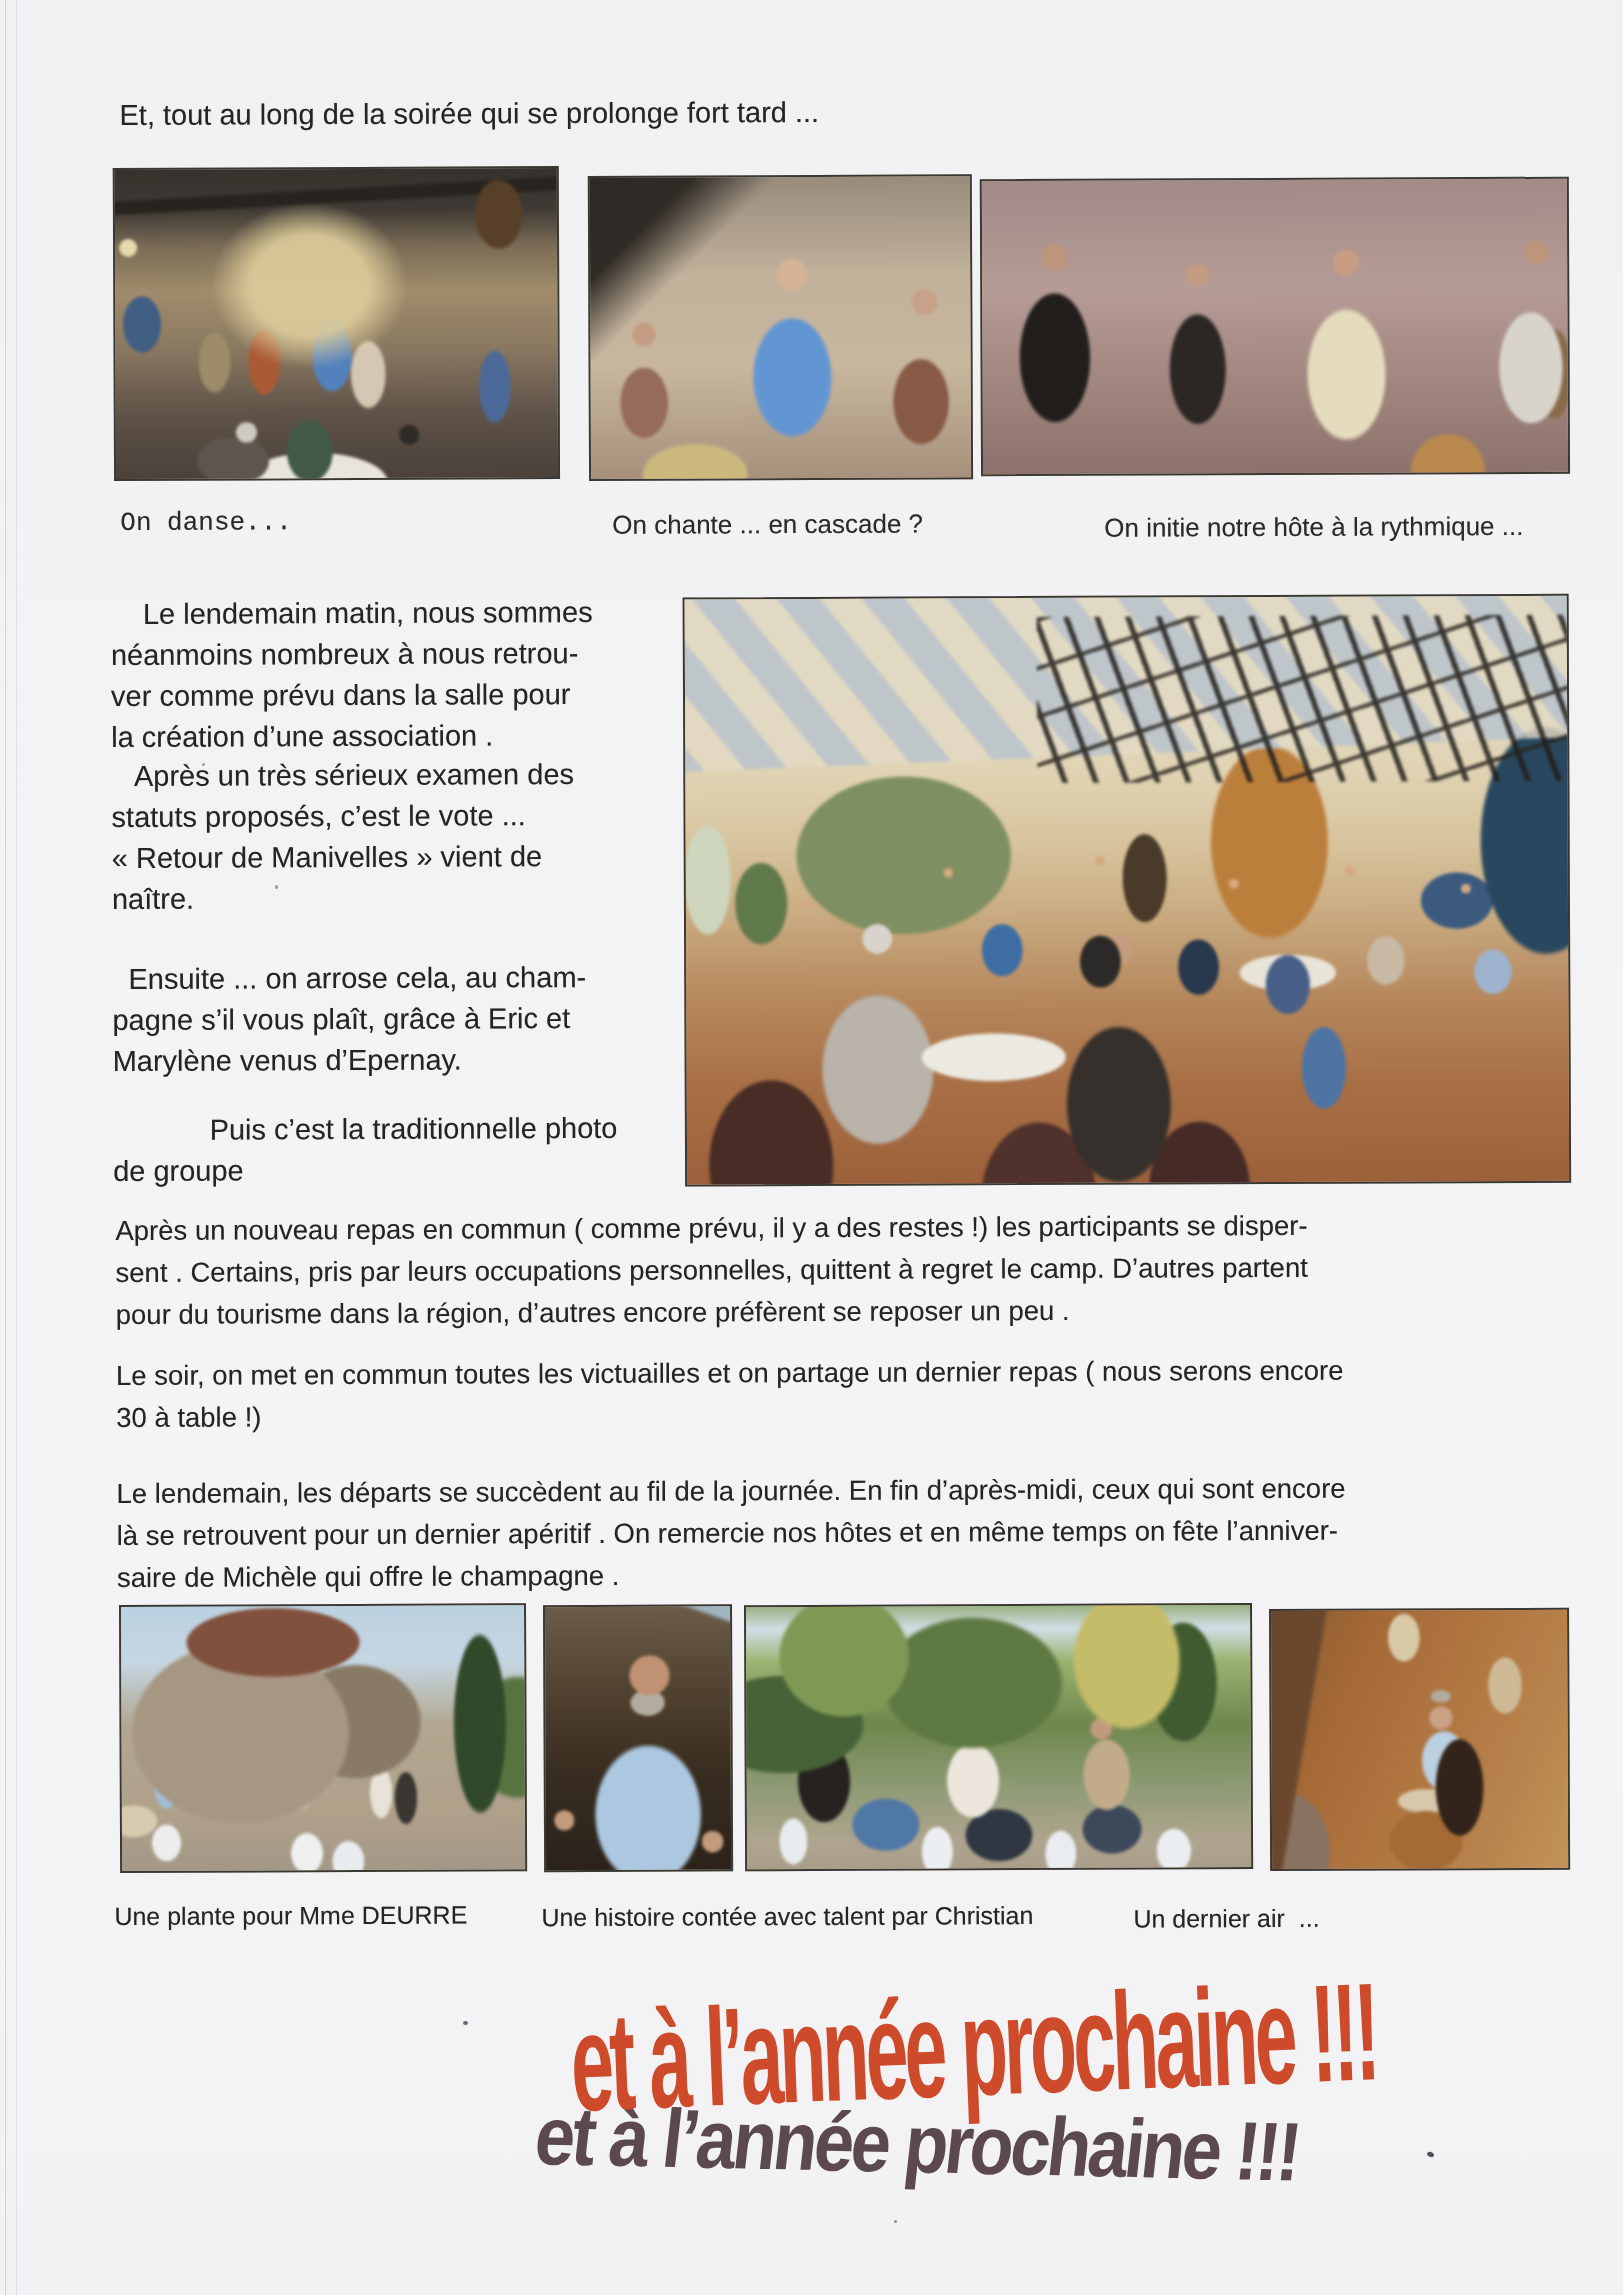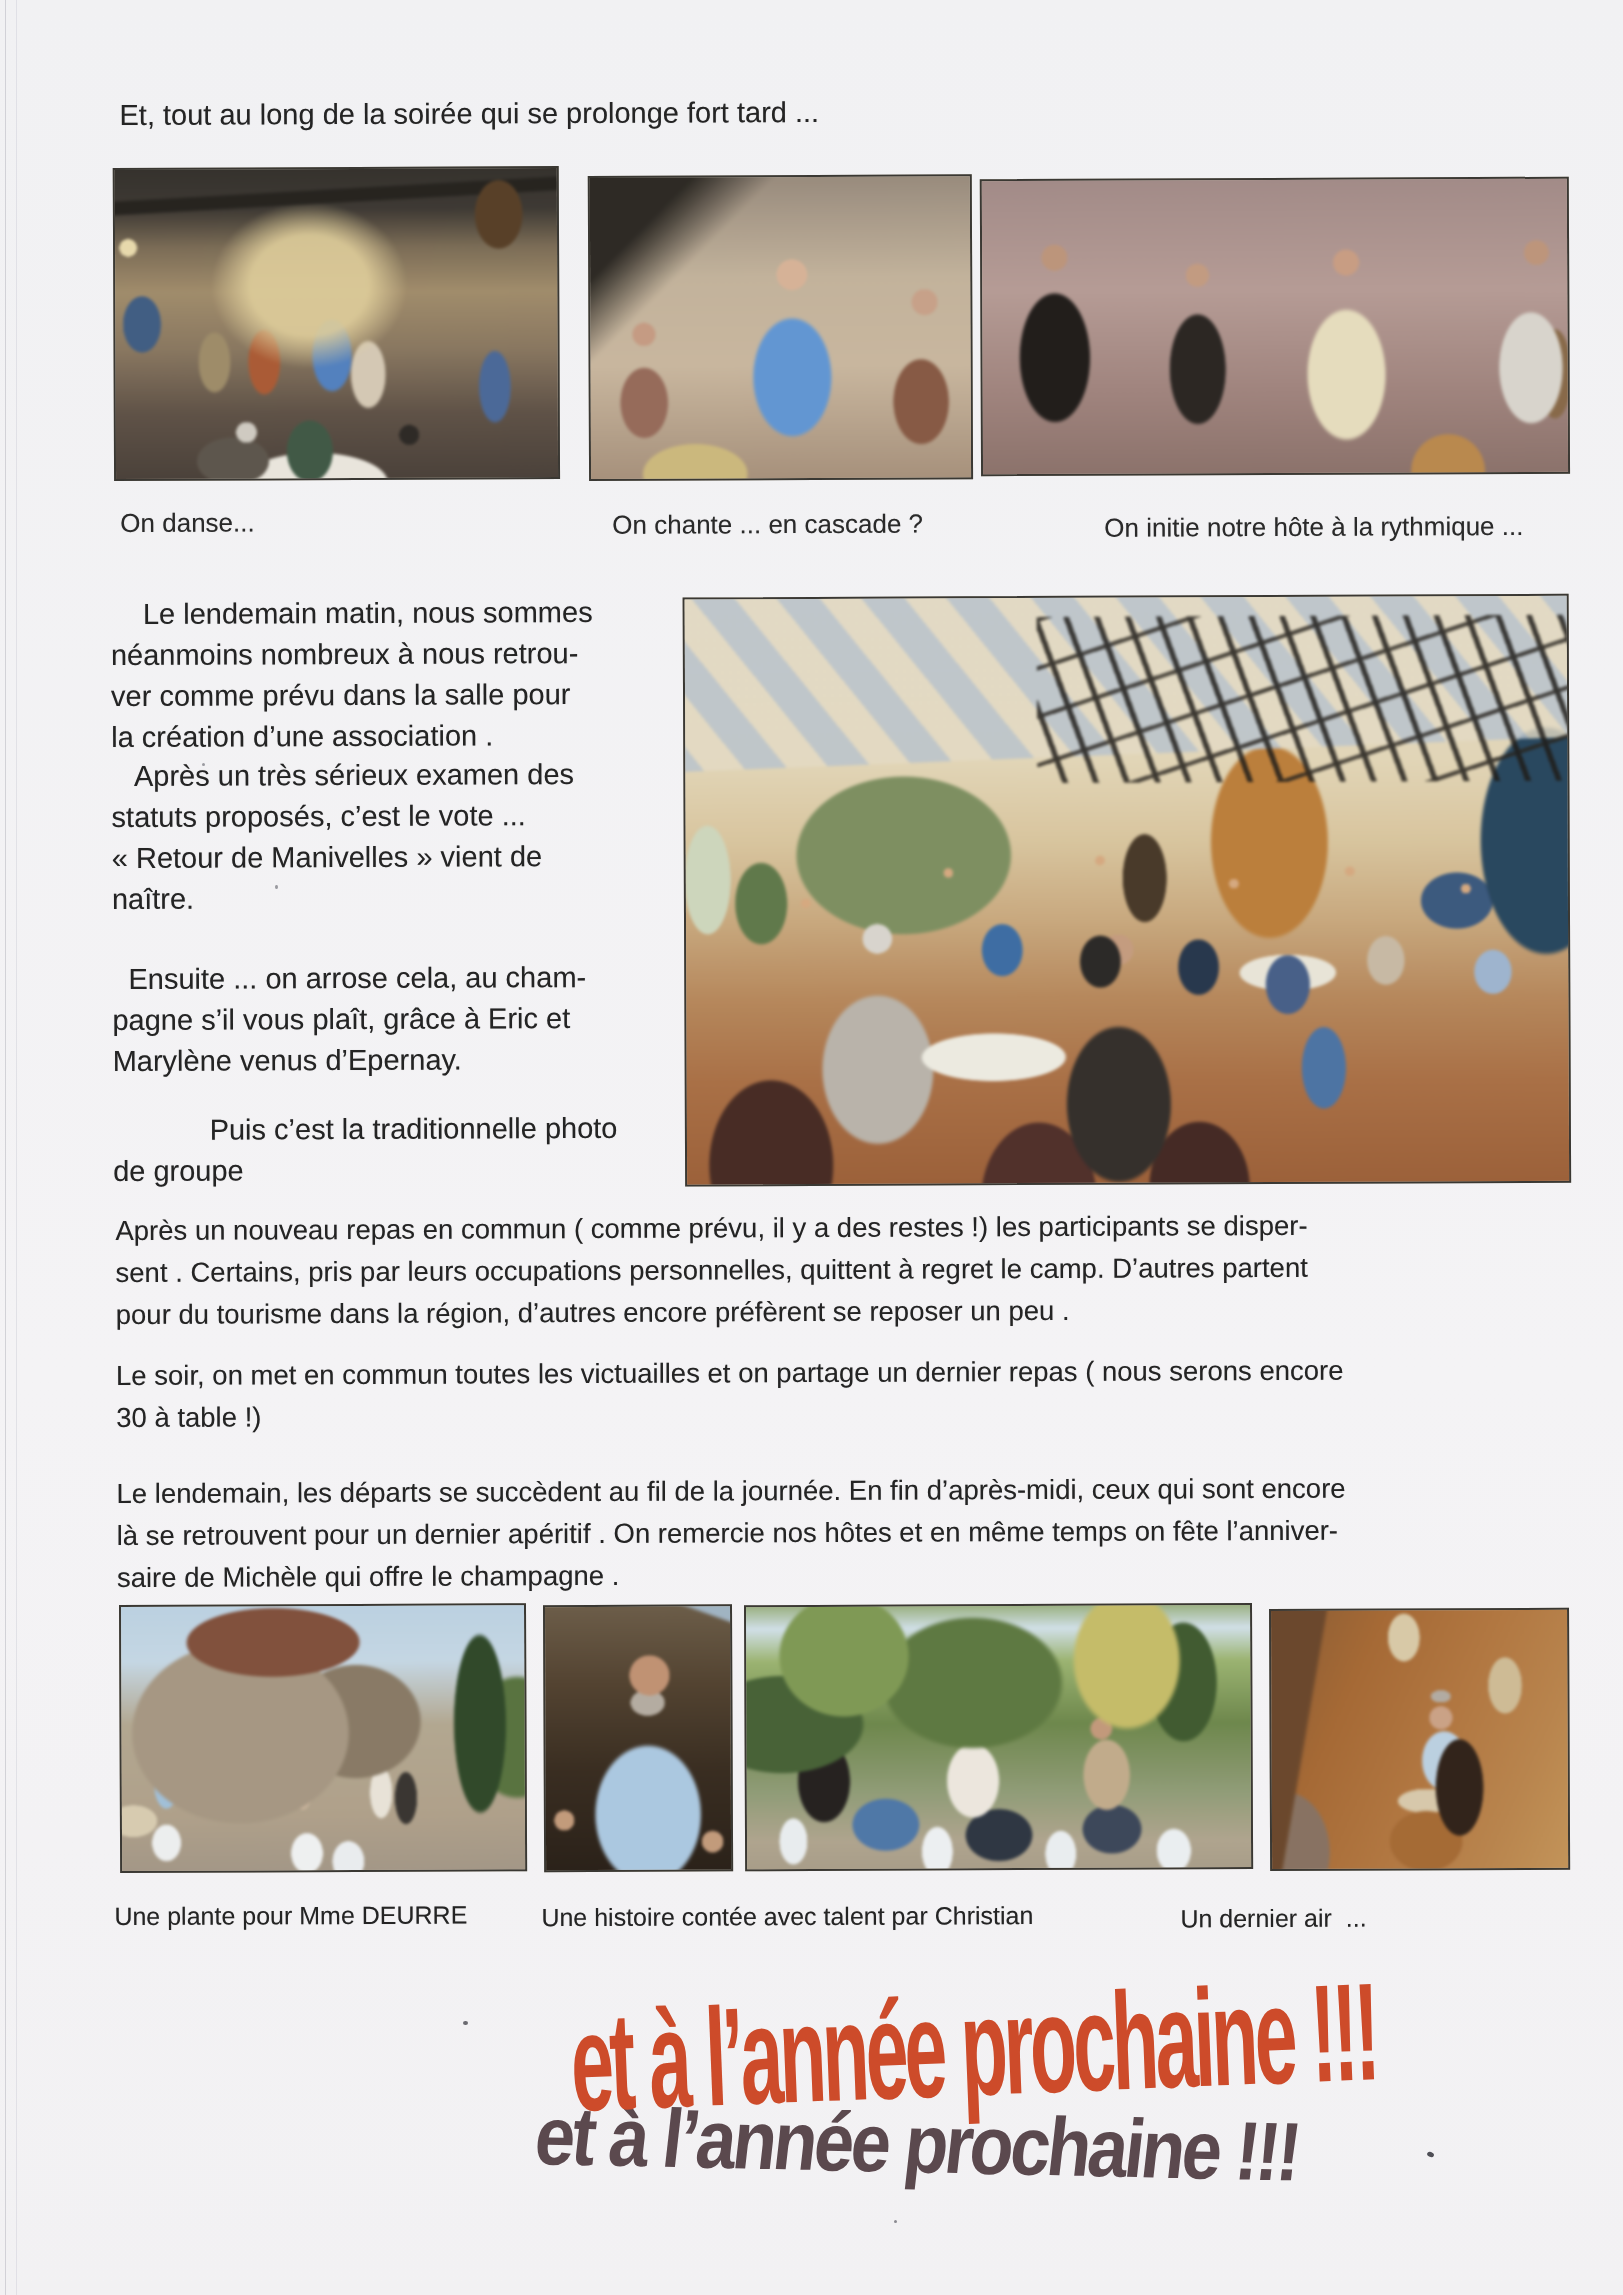--- a/index.html
+++ b/index.html
@@ -11,36 +11,36 @@
   .scan{position:absolute;inset:0;transform:rotate(-0.25deg);transform-origin:50% 50%;}
 
   
   .t{
     position:absolute;color:#242424;white-space:pre;
     font-family:"Liberation Sans",sans-serif;
     text-shadow:0 0 0.7px rgba(60,60,60,.35);
   }
   .intro{left:124px;top:96px;font-size:29px;}
   .cap{font-size:26px;color:#2a2a2a;}
-  .cap1{left:123px;top:505px;}
+  .cap1{left:123px;top:505px;font-family:Liberation Mono, monospace;}
   .cap2{left:615px;top:509px;}
   .cap3{left:1107px;top:514px;}
   .col{font-size:29px;line-height:41px;}
   .p1{left:113px;top:591px;}
   .p2{left:113px;top:753px;}
   .p3{left:113px;top:956px;}
   .p4{left:113px;top:1107px;}
   .wide{font-size:27.5px;line-height:42px;}
   .p5{left:115px;top:1207px;}
   .p6{left:115px;top:1352px;}
   .p7{left:115px;top:1470px;}
   .bcap{font-size:25px;}
   .bcap1{left:111px;top:1899px;}
   .bcap2{left:538px;top:1902px;}
-  .bcap3{left:1177px;top:1906px;}
+  .bcap3{left:1130px;top:1906px;}
 
   
   .headline{
     position:absolute;left:564px;top:1982px;z-index:3;
     font-size:77px;font-weight:bold;letter-spacing:-3.9px;white-space:pre;
     transform:rotate(-2deg) scaleY(1.8);transform-origin:left top;
   }
   .headline-shadow{
     position:absolute;left:537px;top:2087px;z-index:2;
     font-size:72px;font-weight:bold;letter-spacing:-3.3px;white-space:pre;

